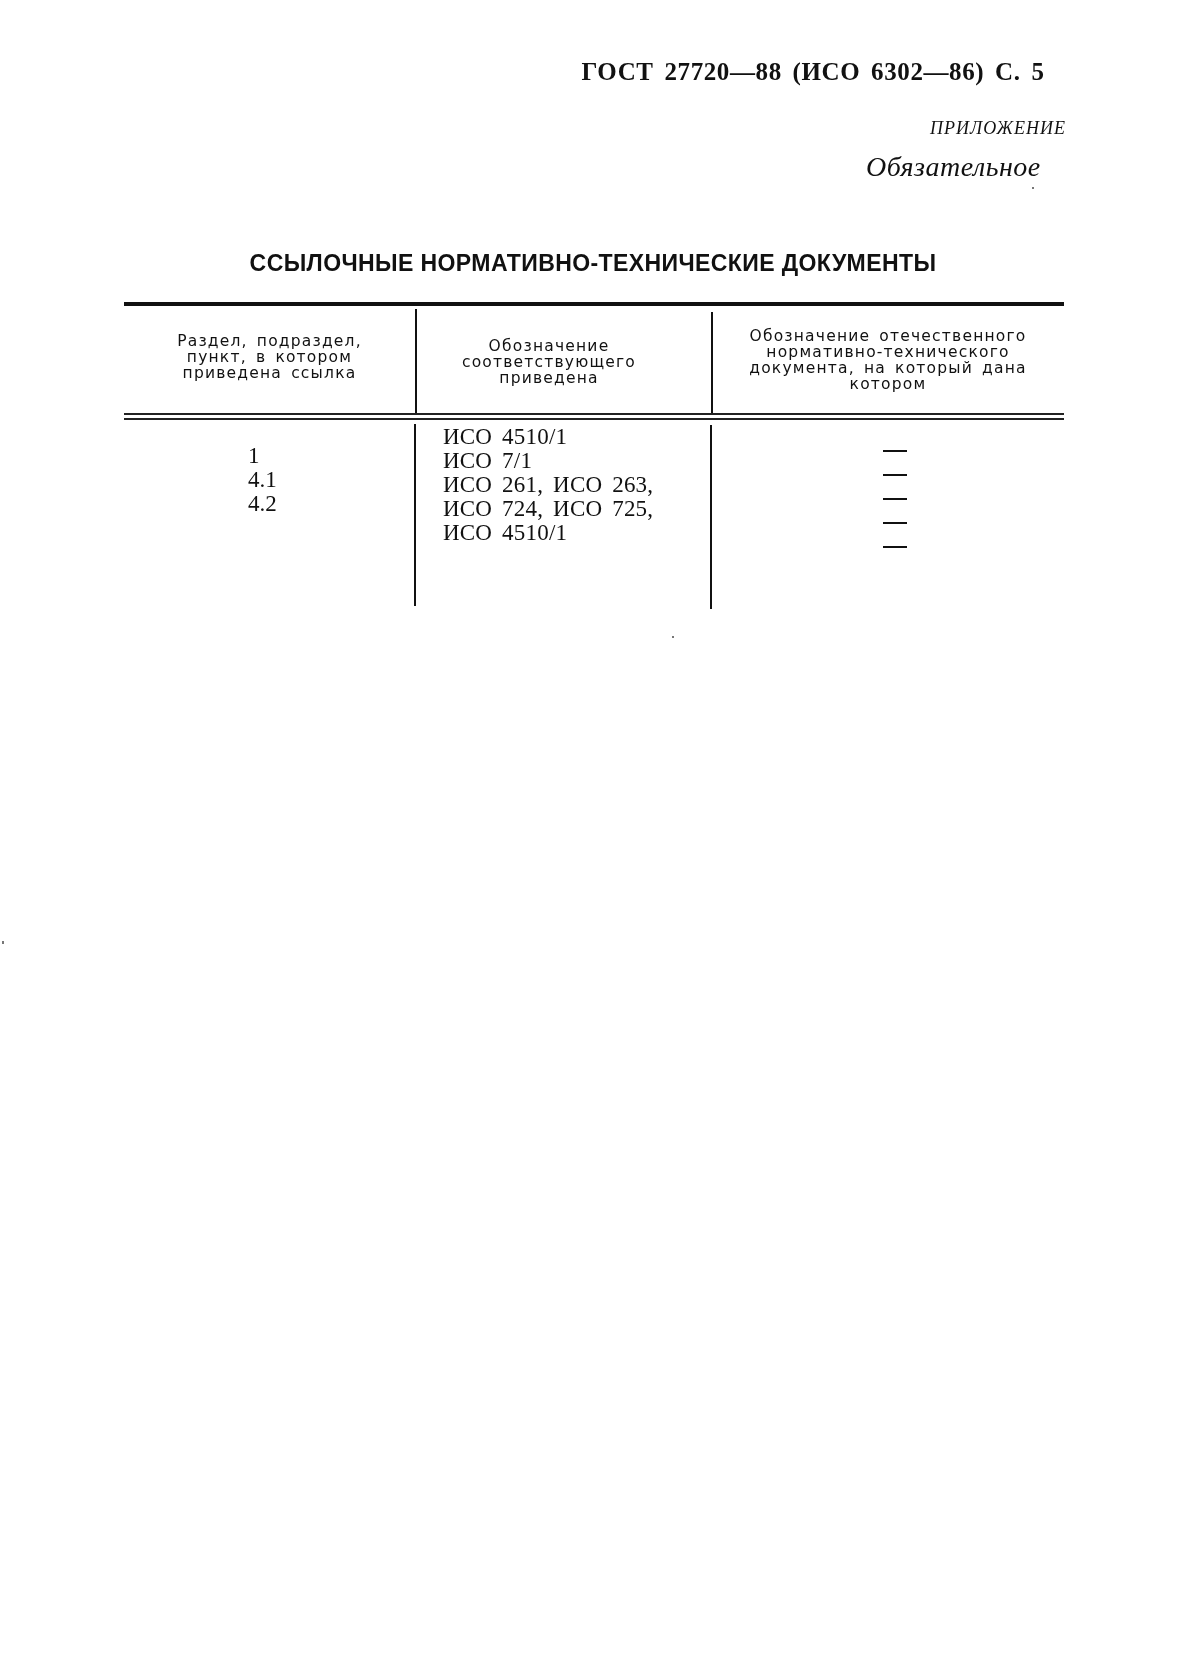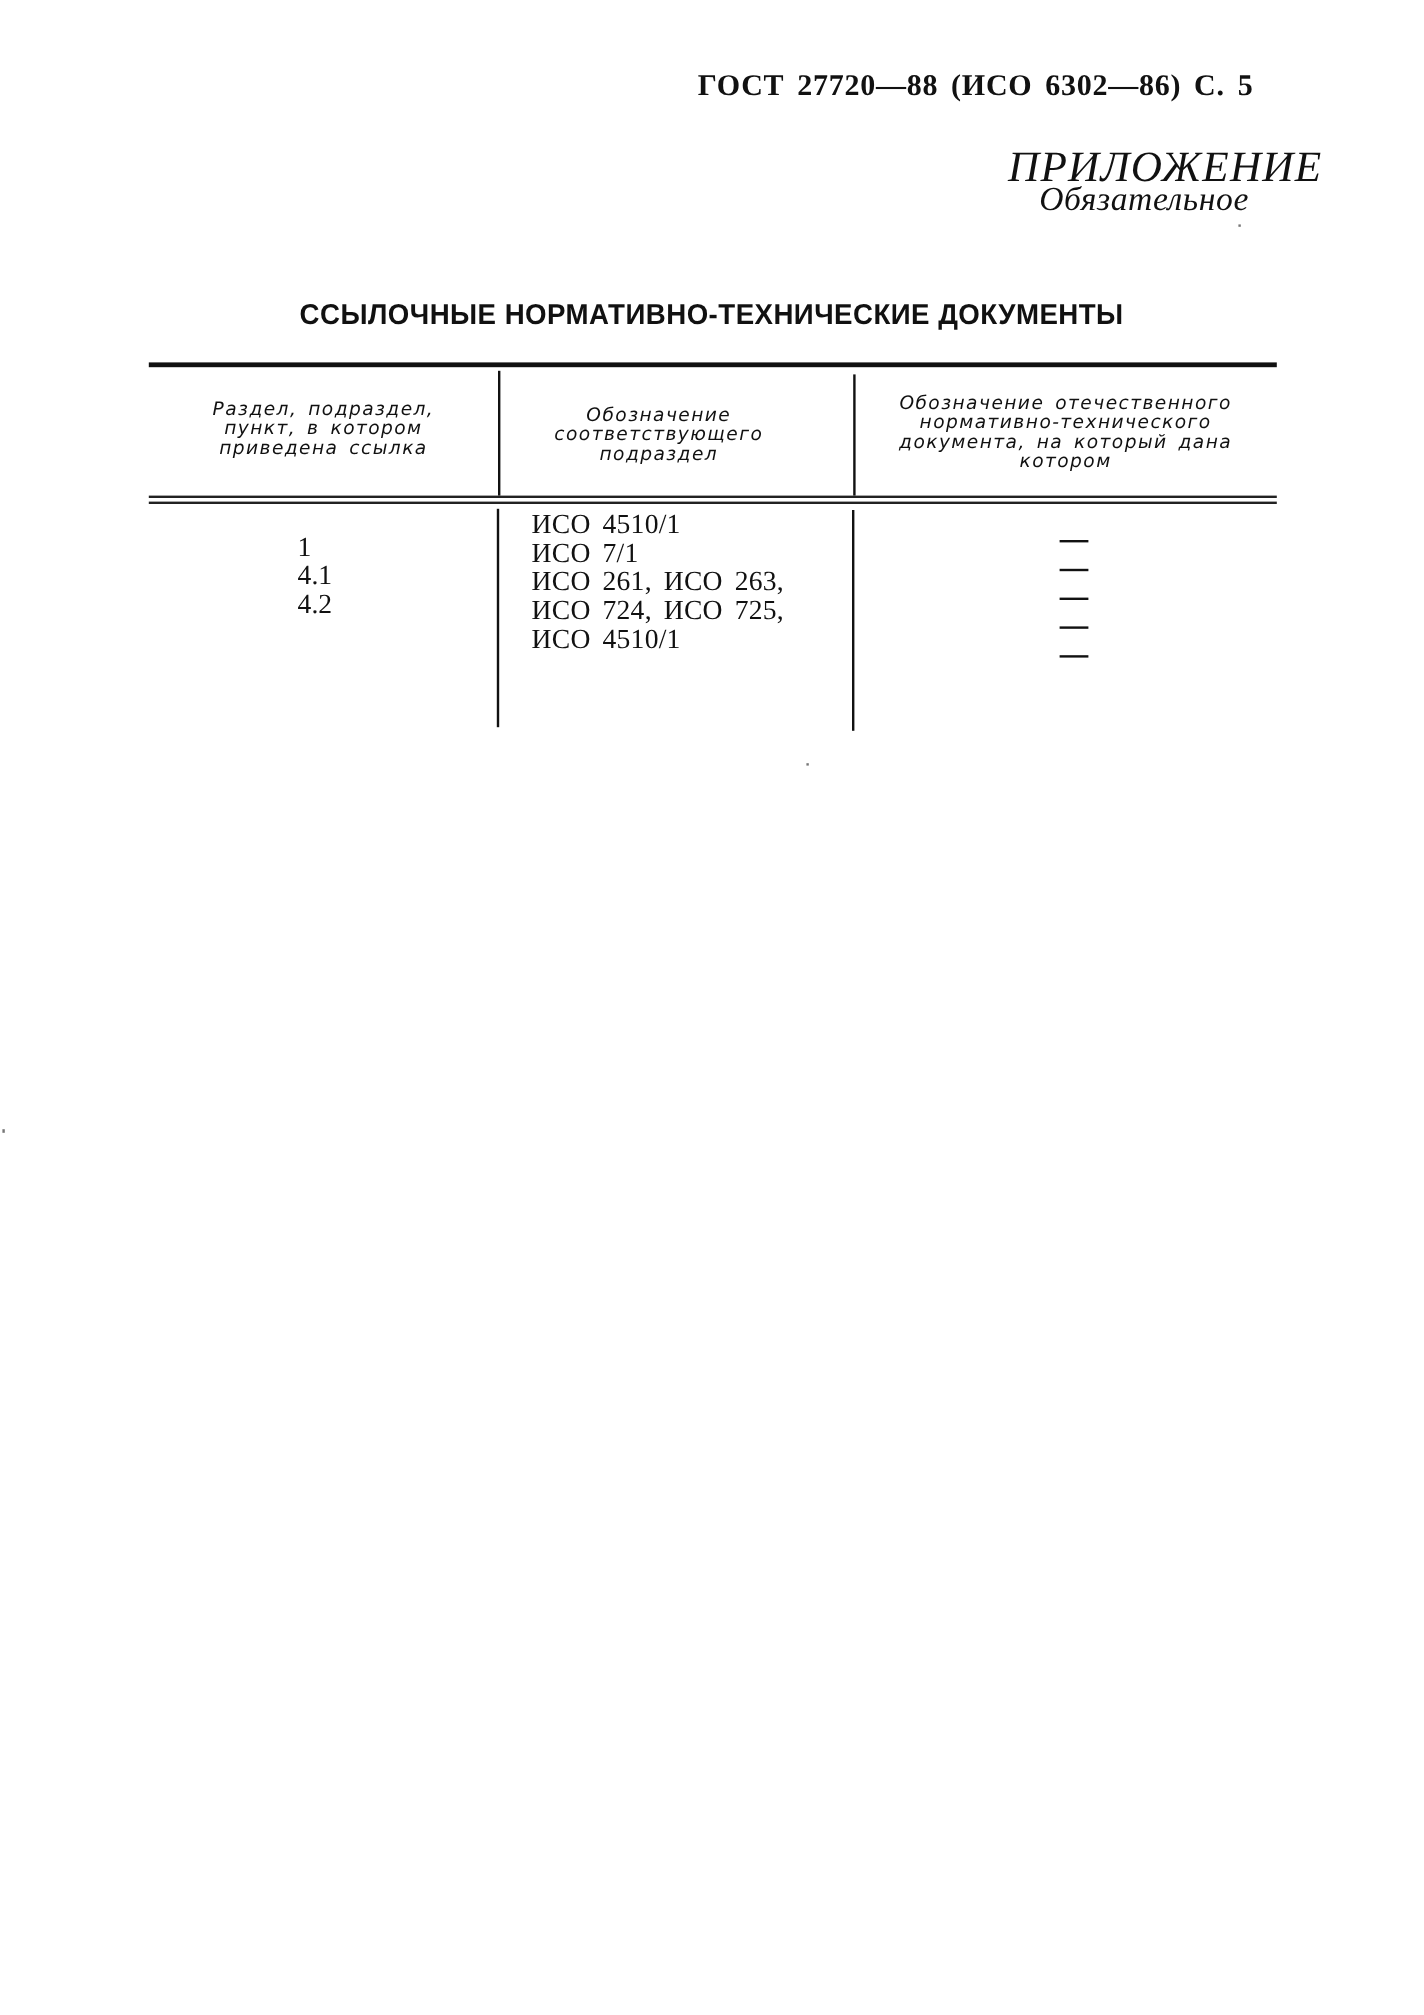--- a/index.html
+++ b/index.html
@@ -32,21 +32,21 @@
     }
 
     
     .appendix-label {
       left: 840px;
       top: 118px;
       width: 226px;
       text-align: right;
       font-family: "Liberation Serif", serif;
       font-style: italic;
-      font-size: 36px;
+      font-size: 18px;
       letter-spacing: 1px;
       white-space: nowrap;
     }
     .appendix-status {
       left: 866px;
       top: 151px;
       font-family: "Liberation Serif", serif;
       font-style: italic;
       font-size: 28px;
       letter-spacing: 0.5px;
@@ -100,21 +100,20 @@
 
     
     .th {
       font-family: "DejaVu Sans", "Liberation Sans", sans-serif;
       font-size: 15.5px;
       line-height: 16px;
       letter-spacing: 1.2px;
       word-spacing: 3px;
       text-align: center;
       white-space: nowrap;
-      font-style: italic;
     }
     .th-1 { left: 124px; top: 333px; width: 291px; }
     .th-2 { left: 402px; top: 338px; width: 294px; }
     .th-3 { left: 713px; top: 328px; width: 350px; }
     .th div { display: block; }
 
     
     .td {
       font-family: "Liberation Serif", "DejaVu Serif", serif;
       font-size: 23px;
@@ -157,21 +156,21 @@
   <div class="abs vline vline-2-body"></div>
 
   <div class="abs th th-1">
     <div>Раздел, подраздел,</div>
     <div>пункт, в котором</div>
     <div>приведена ссылка</div>
   </div>
   <div class="abs th th-2">
     <div>Обозначение</div>
     <div>соответствующего</div>
-    <div>подраздел</div>
+    <div>приведена</div>
   </div>
   <div class="abs th th-3">
     <div>Обозначение отечественного</div>
     <div>нормативно-технического</div>
     <div>документа, на который дана</div>
     <div>котором</div>
   </div>
 
   <div class="abs td td-1">
     <div>1</div>

